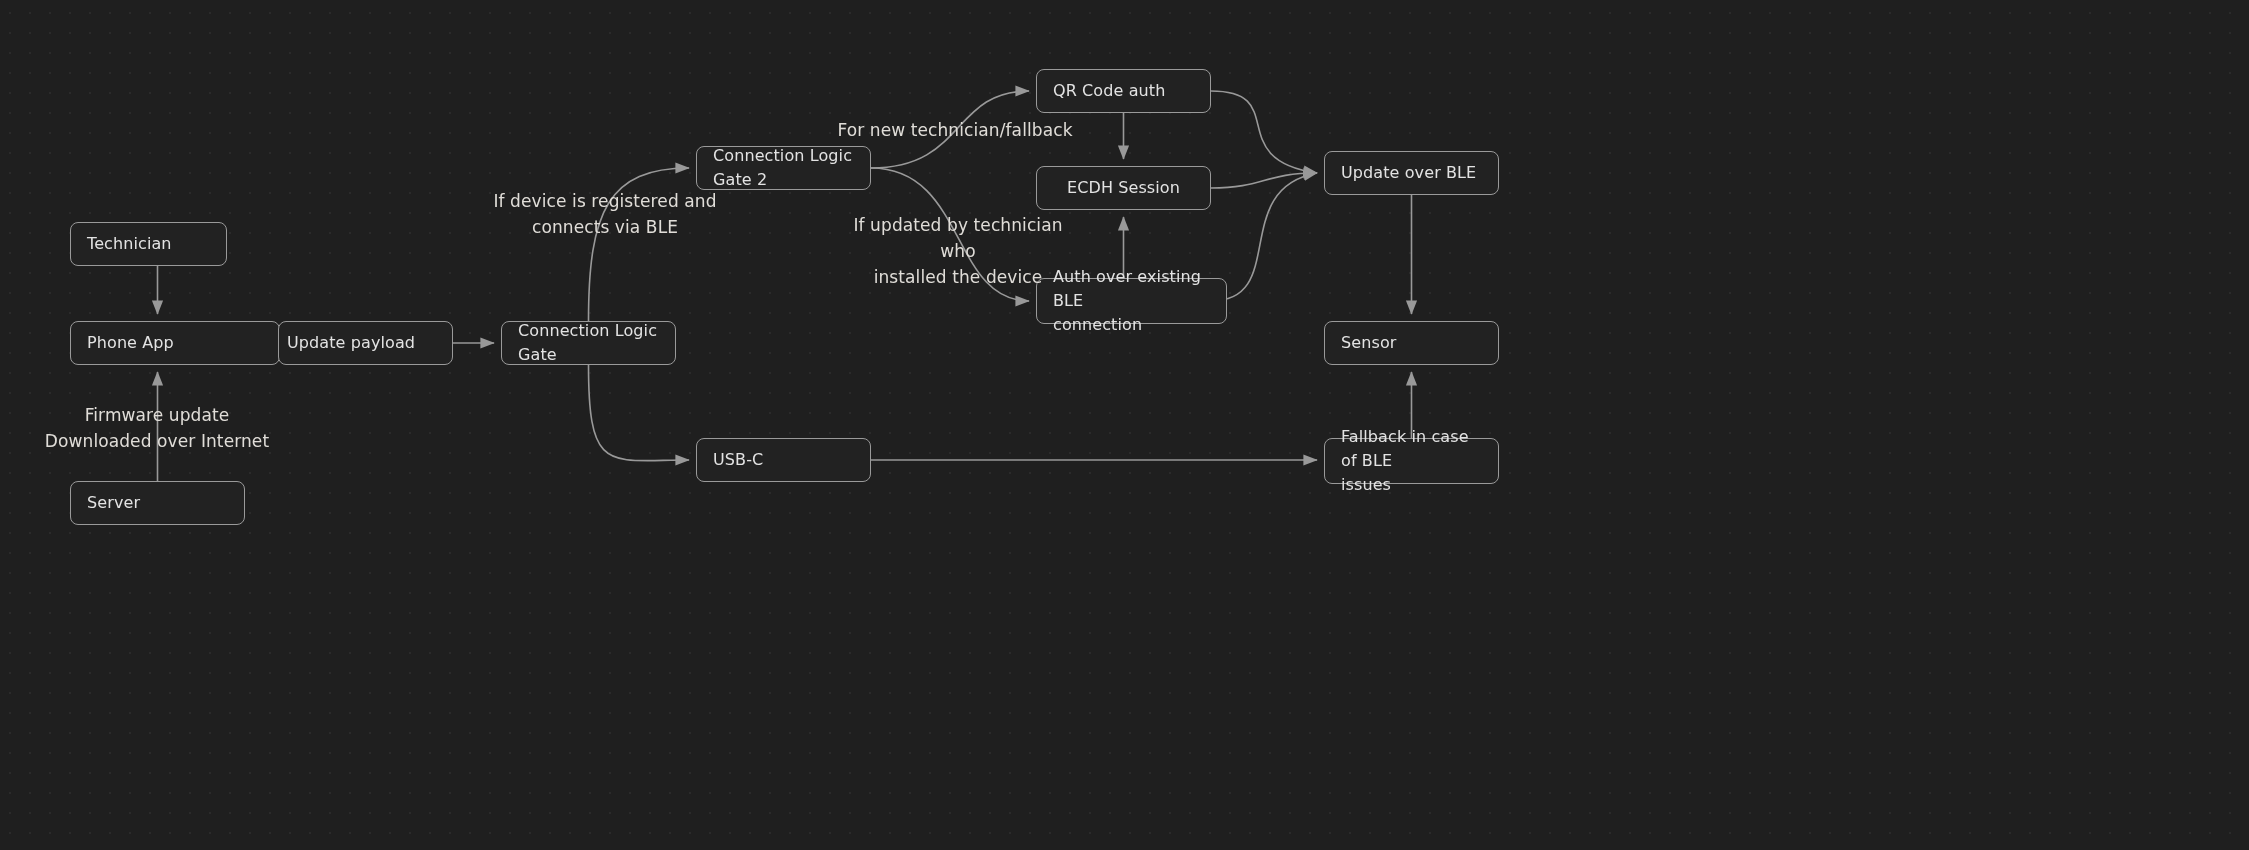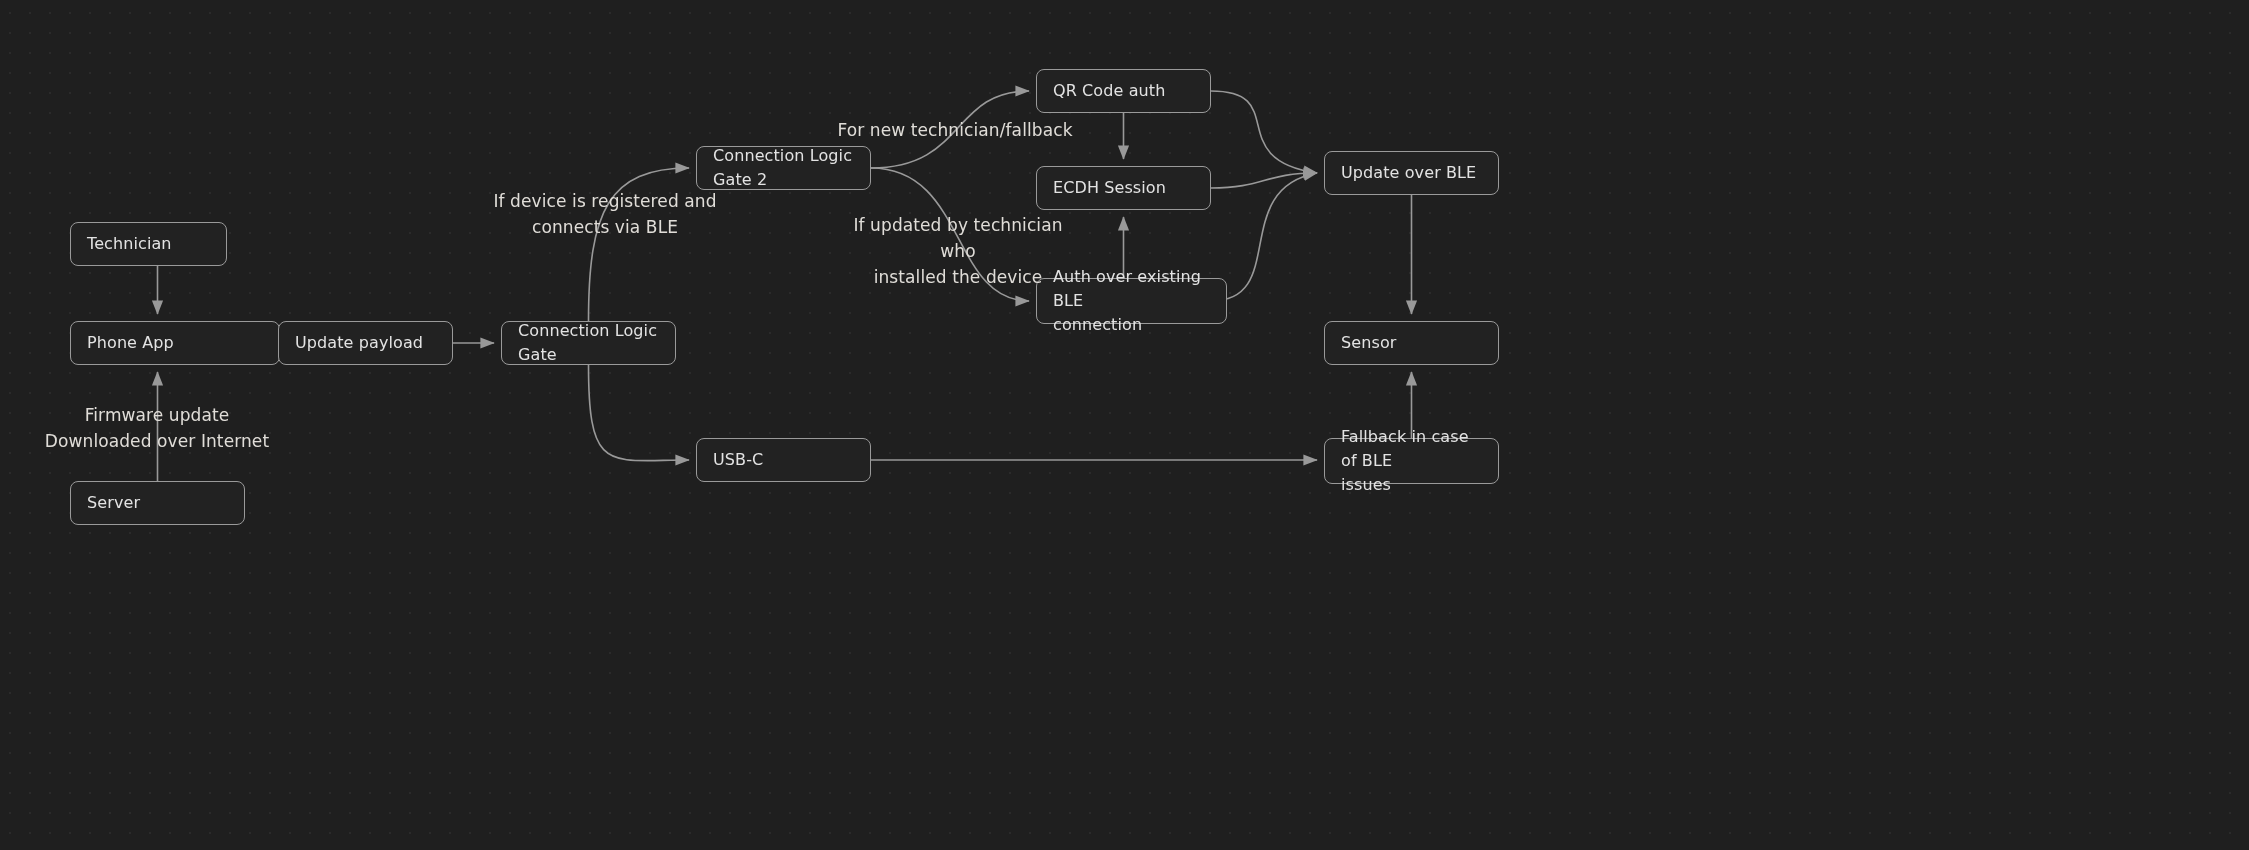--- a/index.html
+++ b/index.html
@@ -85,26 +85,26 @@
         <path class="edge-path" d="M 1211 301 C 1289 301, 1229 189, 1317 173" marker-end="url(#arrowhead)"></path>
         <path class="edge-path" d="M 1411.5 195 L 1411.5 314" marker-end="url(#arrowhead)"></path>
         <path class="edge-path" d="M 871 460 L 1317 460" marker-end="url(#arrowhead)"></path>
         <path class="edge-path" d="M 1411.5 438 L 1411.5 372" marker-end="url(#arrowhead)"></path>
       </g>
   </svg>
   <div id="nodes-layer">
       <div class="node" style="left: 70px; top: 222px; width: 157px; height: 44px;"><span class="node-label">Technician</span></div>
       <div class="node" style="left: 70px; top: 321px; width: 210px; height: 44px;"><span class="node-label">Phone App</span></div>
       <div class="node" style="left: 70px; top: 481px; width: 175px; height: 44px;"><span class="node-label">Server</span></div>
-      <div class="node" style="left: 278px; top: 321px; width: 175px; height: 44px;"><span class="node-label">Update payload</span></div>
+      <div class="node" style="left: 278px; top: 321px; width: 175px; height: 44px; padding-left: 8px;"><span class="node-label">Update payload</span></div>
       <div class="node" style="left: 501px; top: 321px; width: 175px; height: 44px;"><span class="node-label">Connection Logic Gate</span></div>
       <div class="node" style="left: 696px; top: 146px; width: 175px; height: 44px;"><span class="node-label">Connection Logic Gate 2</span></div>
       <div class="node" style="left: 696px; top: 438px; width: 175px; height: 44px;"><span class="node-label">USB-C</span></div>
       <div class="node" style="left: 1036px; top: 69px; width: 175px; height: 44px;"><span class="node-label">QR Code auth</span></div>
-      <div class="node" style="left: 1036px; top: 166px; width: 175px; height: 44px;"><span class="node-label">ECDH Session</span></div>
+      <div class="node" style="left: 1036px; top: 166px; width: 175px; height: 44px; justify-content: center;"><span class="node-label">ECDH Session</span></div>
       <div class="node" style="left: 1036px; top: 278px; width: 191px; height: 46px;"><span class="node-label">Auth over existing BLE
 connection</span></div>
       <div class="node" style="left: 1324px; top: 151px; width: 175px; height: 44px;"><span class="node-label">Update over BLE</span></div>
       <div class="node" style="left: 1324px; top: 321px; width: 175px; height: 44px;"><span class="node-label">Sensor</span></div>
       <div class="node" style="left: 1324px; top: 438px; width: 175px; height: 46px;"><span class="node-label">Fallback in case of BLE
 issues</span></div>
     </div>
   <div id="labels-layer">
       <div class="edge-label" style="left: 42px; top: 402px; width: 230px;">Firmware update
 Downloaded over Internet</div>

